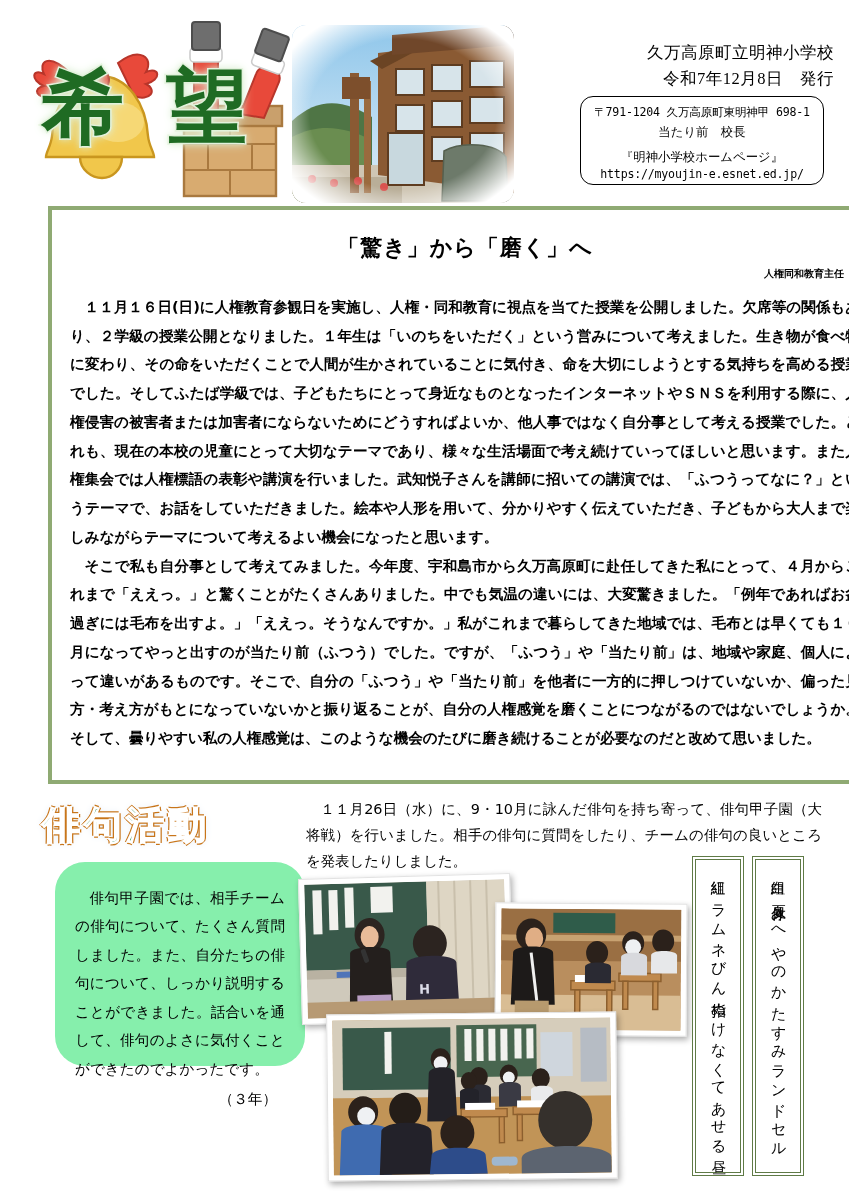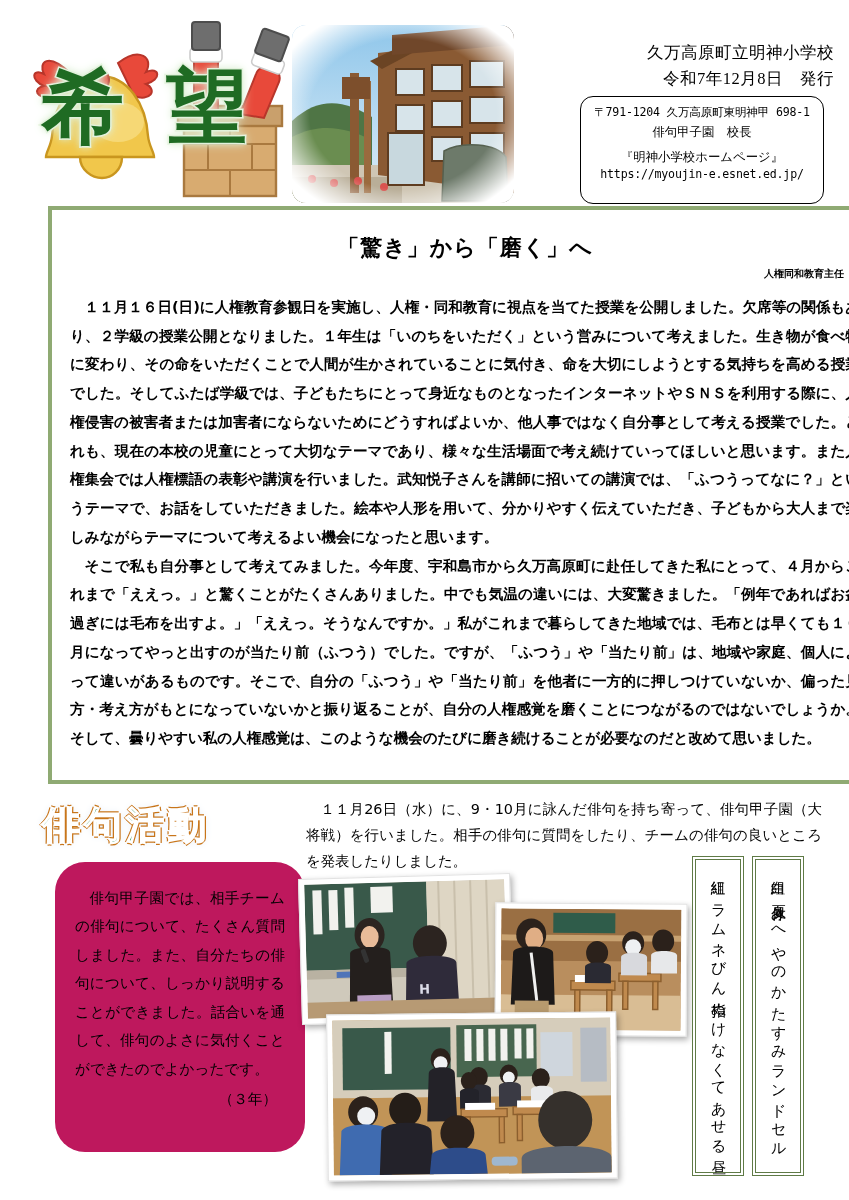--- a/index.html
+++ b/index.html
@@ -68,21 +68,21 @@
     line-height: 1.55;
     letter-spacing: .5px;
   }
   #header-contact {
     position: absolute;
     left: 580px; top: 96px;
     width: 244px;
     box-sizing: border-box;
     border: 1.4px solid #000;
     border-radius: 13px;
-    padding: 7px 6px 19px;
+    padding: 7px 6px 0;
     text-align: center;
     font-size: 12.4px;
     line-height: 1.55;
   }
   #header-contact .mono {
     font-family: "DejaVu Sans Mono", "Liberation Mono", monospace;
     font-size: 11.6px;
     letter-spacing: -.2px;
   }
   #header-contact .sp { margin-top: 6px; }
@@ -144,23 +144,23 @@
     line-height: 1.82;
     text-indent: 1em;
     text-align: justify;
     text-justify: inter-character;
   }
 
   
   #student-comment {
     position: absolute;
     left: 55px; top: 862px;
-    width: 250px; height: 290px;
-    box-sizing: border-box;
-    background: #be185d;
+    width: 250px; height: 204px;
+    box-sizing: border-box;
+    background: #86efac;
     border-radius: 30px;
     padding: 22px 20px;
     font-size: 14.6px;
     line-height: 1.95;
   }
   #student-comment .body { text-indent: 1em; text-align: justify; }
   #student-comment .grade { text-align: right; margin-top: 2px; padding-right: 8px;}
 
   
   .photo {
@@ -304,21 +304,21 @@
     </svg>
   </div>
 
   <div id="header-titles">
     <div>久万高原町立明神小学校</div>
     <div>令和7年12月8日　発行</div>
   </div>
 
   <div id="header-contact">
     <div class="mono">〒791-1204 久万高原町東明神甲 698-1</div>
-    <div>俳句甲子園　校長</div>
+    <div>当たり前　校長</div>
     <div class="sp">『明神小学校ホームページ』</div>
     <div class="mono">https://myoujin-e.esnet.ed.jp/</div>
   </div>
 </div>
 
 <div id="article-box">
   <div id="article-title">「驚き」から「磨く」へ</div>
   <div id="article-byline">人権同和教育主任</div>
   <p class="article-para">１１月１６日(日)に人権教育参観日を実施し、人権・同和教育に視点を当てた授業を公開しました。欠席等の関係もあり、２学級の授業公開となりました。１年生は「いのちをいただく」という営みについて考えました。生き物が食べ物に変わり、その命をいただくことで人間が生かされていることに気付き、命を大切にしようとする気持ちを高める授業でした。そしてふたば学級では、子どもたちにとって身近なものとなったインターネットやＳＮＳを利用する際に、人権侵害の被害者または加害者にならないためにどうすればよいか、他人事ではなく自分事として考える授業でした。どれも、現在の本校の児童にとって大切なテーマであり、様々な生活場面で考え続けていってほしいと思います。また人権集会では人権標語の表彰や講演を行いました。武知悦子さんを講師に招いての講演では、「ふつうってなに？」というテーマで、お話をしていただきました。絵本や人形を用いて、分かりやすく伝えていただき、子どもから大人まで楽しみながらテーマについて考えるよい機会になったと思います。</p>
   <p class="article-para">そこで私も自分事として考えてみました。今年度、宇和島市から久万高原町に赴任してきた私にとって、４月からこれまで「ええっ。」と驚くことがたくさんありました。中でも気温の違いには、大変驚きました。「例年であればお盆過ぎには毛布を出すよ。」「ええっ。そうなんですか。」私がこれまで暮らしてきた地域では、毛布とは早くても１０月になってやっと出すのが当たり前（ふつう）でした。ですが、「ふつう」や「当たり前」は、地域や家庭、個人によって違いがあるものです。そこで、自分の「ふつう」や「当たり前」を他者に一方的に押しつけていないか、偏った見方・考え方がもとになっていないかと振り返ることが、自分の人権感覚を磨くことにつながるのではないでしょうか。そして、曇りやすい私の人権感覚は、このような機会のたびに磨き続けることが必要なのだと改めて思いました。</p>

